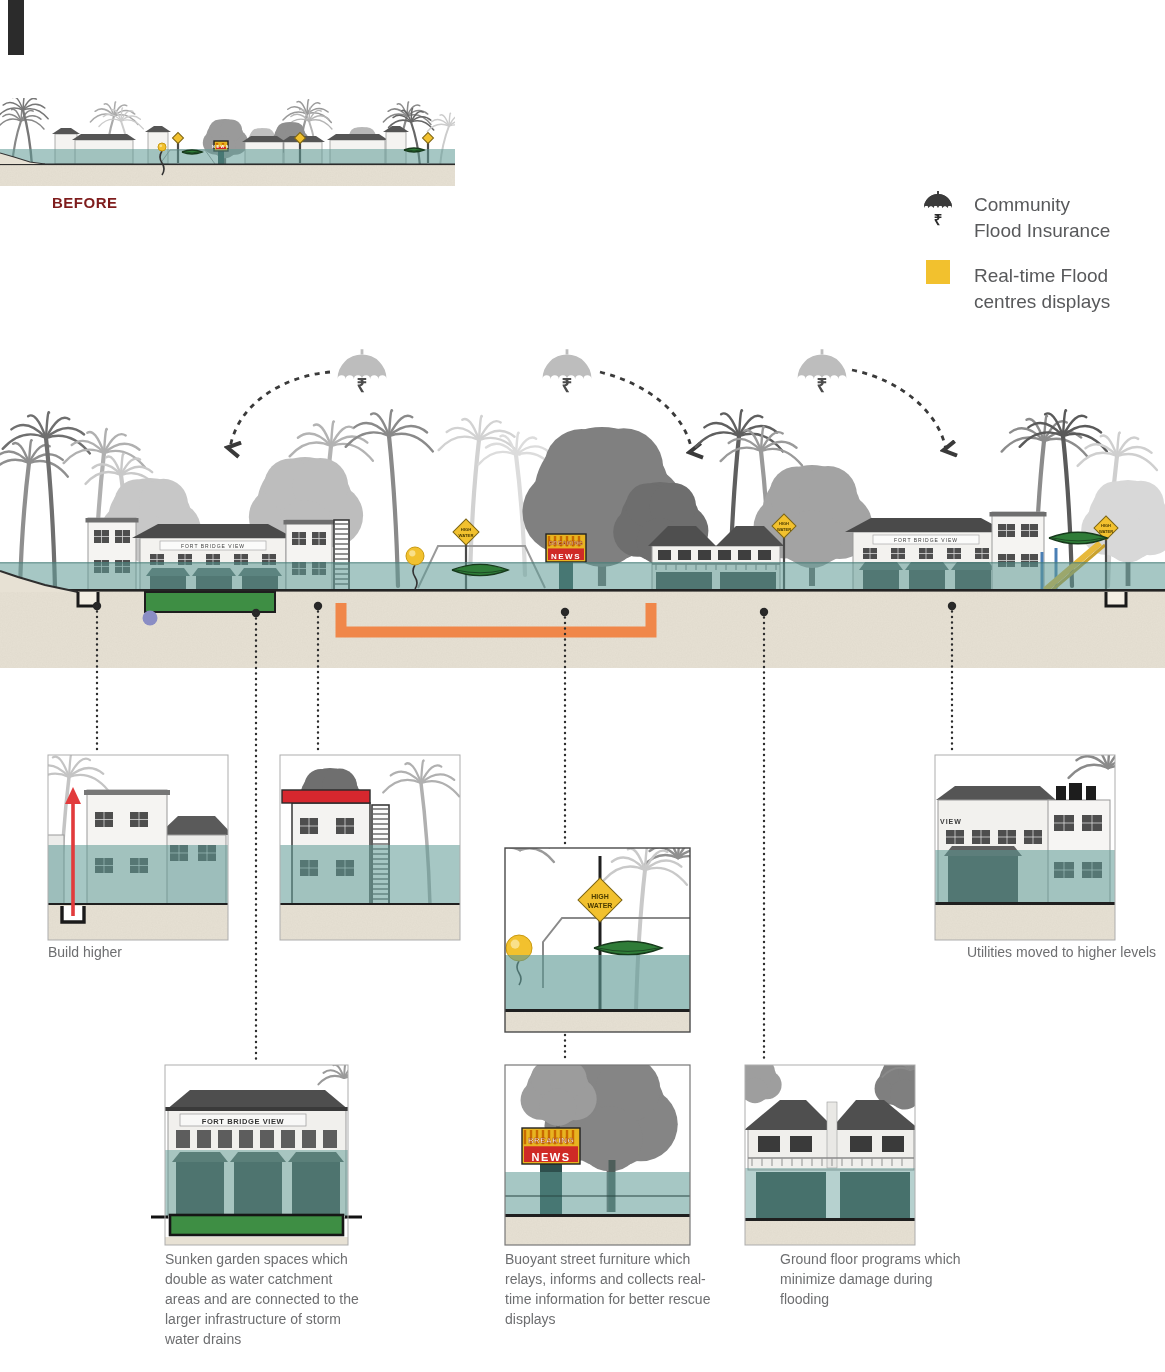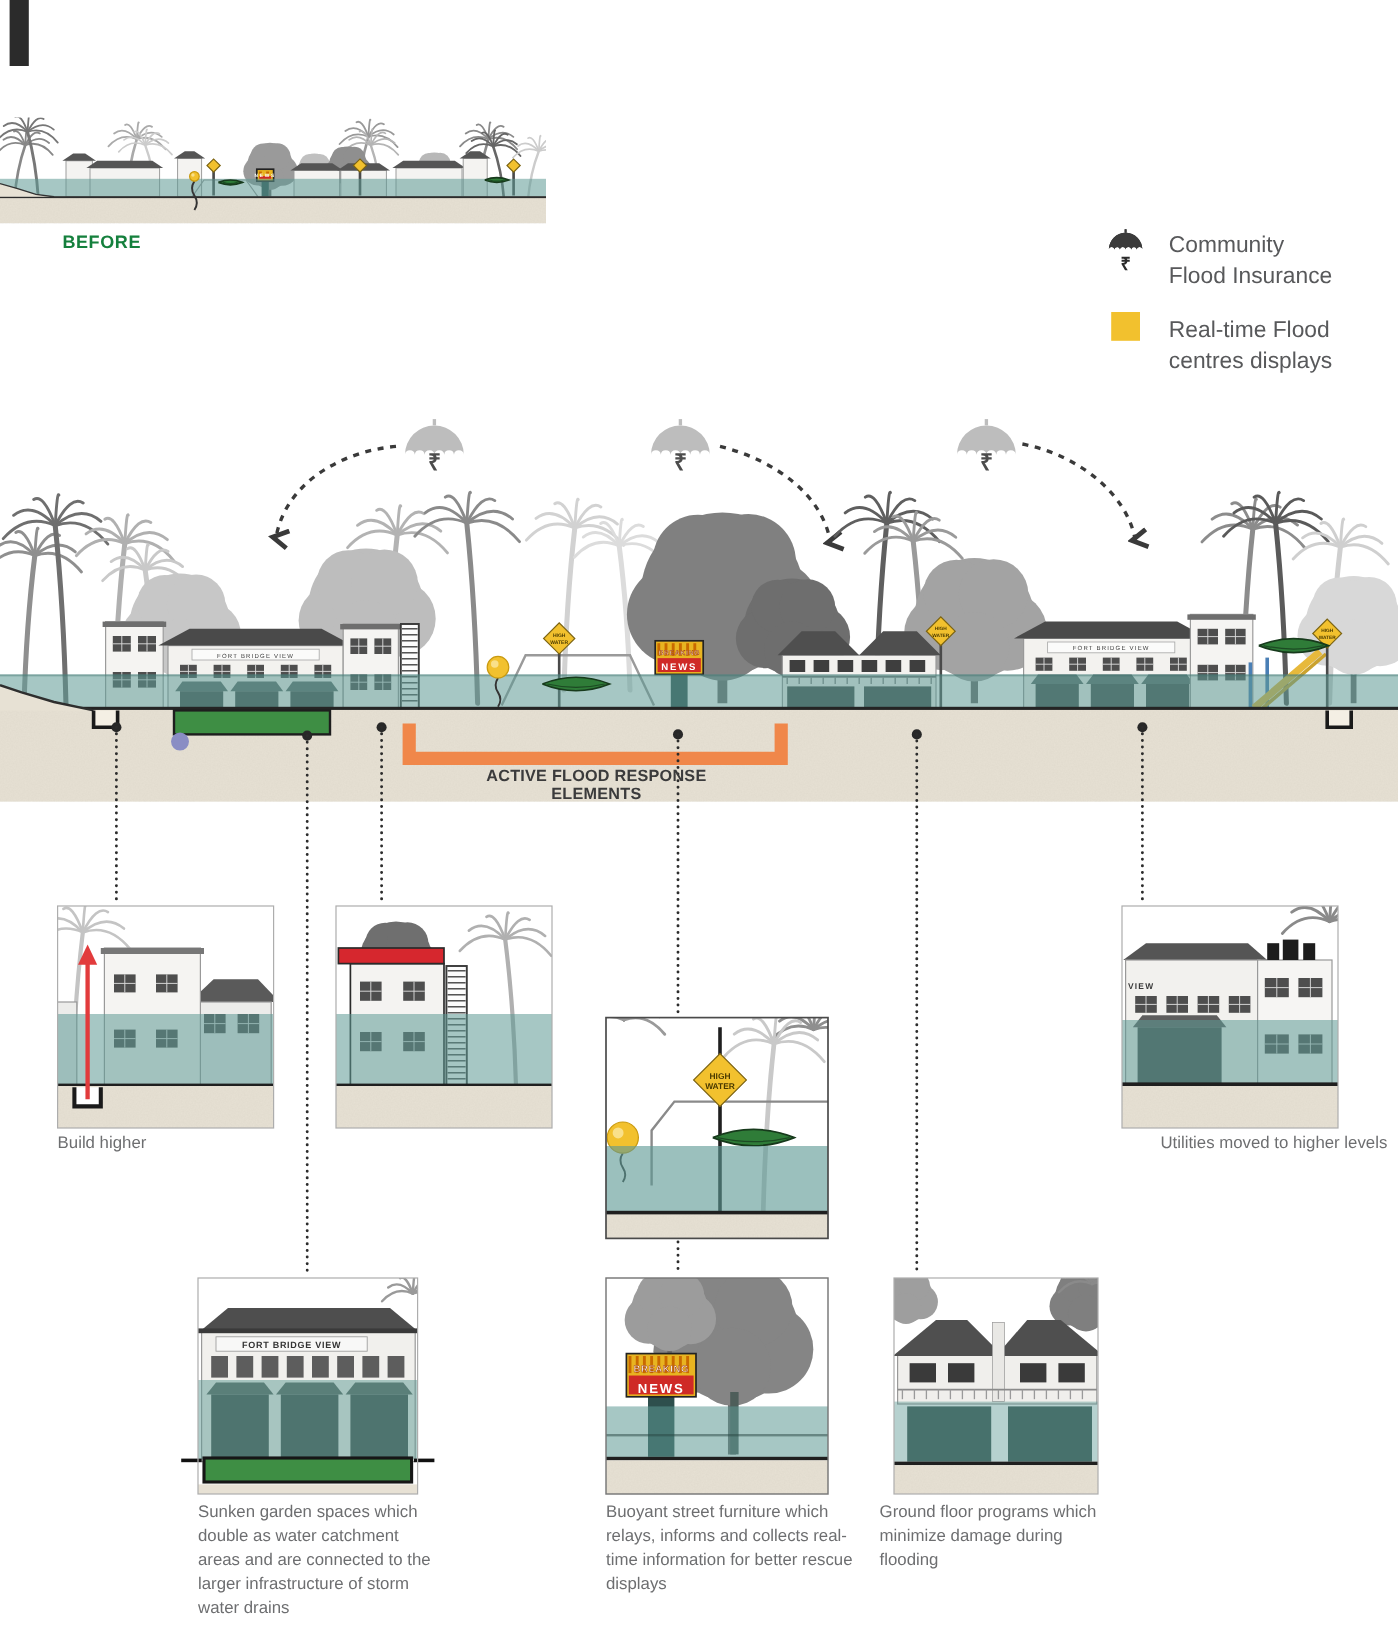--- a/index.html
+++ b/index.html
@@ -1,28 +1,28 @@
 <!DOCTYPE html>
 <html><head>
 <meta charset="utf-8">
 <style>
   html,body{margin:0;padding:0;background:#ffffff;}
   body{font-family:"Liberation Sans", sans-serif;}
   .canvas{position:relative;width:1165px;height:1372px;background:#fff;overflow:hidden;}
   svg{position:absolute;left:0;top:0;font-family:"Liberation Sans", sans-serif;}
-  .lbl{position:absolute;color:#15803d;font-weight:bold;letter-spacing:.5px;}
+  .lbl{position:absolute;color:#7f1d1d;font-weight:bold;letter-spacing:.5px;}
   .before-lbl{left:52px;top:194px;font-size:15px;}
   .active-lbl{left:366px;top:639px;width:262px;text-align:center;font-size:13.5px;color:#3b3b3c;letter-spacing:.2px;}
   .caption{position:absolute;color:#6d6e70;font-size:14px;line-height:1.42;}
   .cap-c1{left:48px;top:943px;width:200px;}
   .cap-c2{left:280px;top:943px;width:196px;}
   .cap-c3{left:935px;top:943px;width:205px;margin-left:32px;}
   .cap-c5{left:165px;top:1250px;width:200px;}
   .cap-c6{left:505px;top:1250px;width:208px;}
-  .cap-c7{left:733px;top:1250px;width:200px;}
+  .cap-c7{left:780px;top:1250px;width:200px;}
   .legend{position:absolute;left:920px;top:186px;width:220px;}
   .legend-row{display:flex;align-items:flex-start;margin-bottom:14px;}
   .legend-icon{width:36px;flex:0 0 36px;display:flex;justify-content:center;}
   .legend-text{color:#58595b;font-size:19px;line-height:1.35;padding-top:6px;margin-left:18px;width:140px;}
   .swatch{width:24px;height:24px;background:#F2C12E;margin-top:3px;}
   .corner-mark{position:absolute;left:8px;top:0;width:16px;height:55px;background:#2b2b2b;}
 </style>
 </head>
 <body>
 
@@ -945,21 +945,20 @@
           <rect x="745" y="1168" width="170" height="50" fill="rgba(93,153,148,0.45)"></rect>
           <rect x="745" y="1218" width="170" height="3" fill="#1f1f1f"></rect>
           <rect x="745" y="1221" width="170" height="24" fill="#E7E1D4"></rect>
           <rect x="745" y="1221" width="170" height="24" filter="url(#paper)"></rect>
         </g>
         <rect x="745" y="1065" width="170" height="180" fill="none" stroke="#adadad" stroke-width="1"></rect>
       </g>
   </svg>
 
   <div class="lbl before-lbl">BEFORE</div>
-  <div class="lbl active-lbl">ACTIVE FLOOD RESPONSE ELEMENTS</div>
 
   <div class="legend">
     <div class="legend-row">
       <div class="legend-icon">
         <svg width="34" height="44" viewBox="0 0 32 44" style="position:static;">
           <use href="#lumb"></use>
           <g id="lumb">
             <path d="M15.2,8 L15.2,5 L16.8,5 L16.8,8 Z" fill="#3b3b3b"></path>
             <path d="M2,22 A14 14 0 0 1 30,22 A2.34 2.34 0 0 0 25.33,22 A2.34 2.34 0 0 0 20.67,22 A2.34 2.34 0 0 0 16,22 A2.34 2.34 0 0 0 11.33,22 A2.34 2.34 0 0 0 6.67,22 A2.34 2.34 0 0 0 2,22 Z" fill="#3b3b3b"></path>
           </g>

